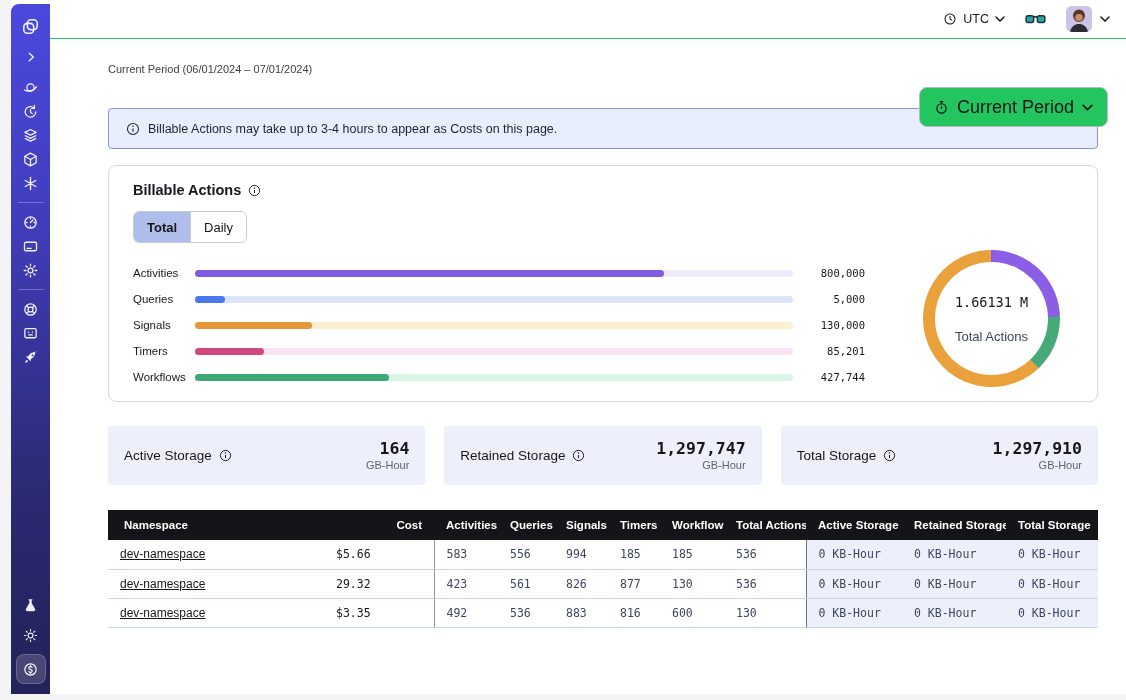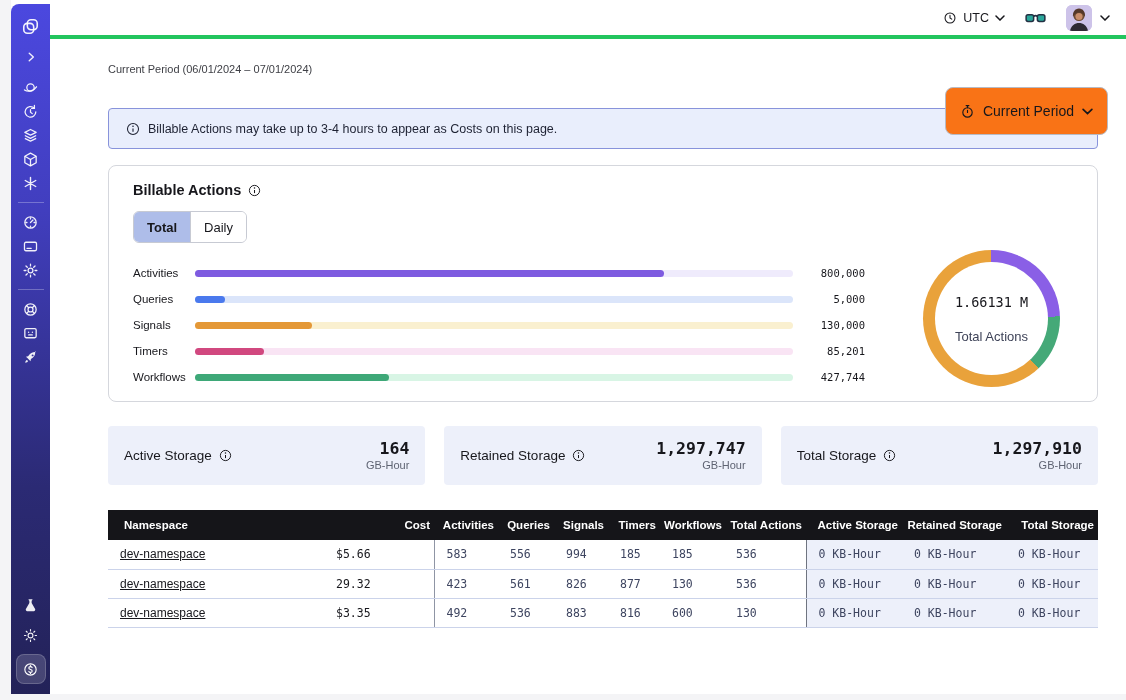--- a/index.html
+++ b/index.html
@@ -16,32 +16,32 @@
     border-radius:8px 0 0 0; display:flex; flex-direction:column; align-items:center; color:#fff; }
   .side-ic { width:28px; height:24px; display:flex; align-items:center; justify-content:center;
     color:rgba(255,255,255,.92); cursor:pointer; flex:none; }
   .side-div { width:26px; height:1px; background:rgba(255,255,255,.28); margin:7px 0; flex:none; }
   .side-spacer { flex:1; }
   .side-active { background:rgba(255,255,255,.16); border-radius:8px; width:30px; height:30px;
     display:flex; align-items:center; justify-content:center; margin-bottom:10px; box-shadow:inset 0 0 0 1px rgba(255,255,255,.18); }
 
   
   .topbar { position:absolute; left:39px; top:0; right:0; height:39px; background:#fff;
-    border-bottom:4px solid #22c55e; display:flex; align-items:center; justify-content:flex-end; gap:20px; padding-right:16px; }
+    border-bottom:1px solid #22c55e; display:flex; align-items:center; justify-content:flex-end; gap:20px; padding-right:16px; }
   .tz { display:flex; align-items:center; gap:6px; font-size:12.5px; color:#17171C; cursor:pointer; }
   .avatar-wrap { display:flex; align-items:center; gap:8px; cursor:pointer; }
   .avatar { width:26px; height:26px; border-radius:6px; overflow:hidden; background:#CDC3E9; display:block; }
 
   
   .content { position:absolute; left:97px; top:39px; width:990px; }
   h1.page-title { margin-top:44px; font-size:26px; font-weight:700; color:#17171C; letter-spacing:.2px; }
   .subtitle { margin-top:24px; font-size:11px; color:#3F4046; }
-  .period-btn { position:absolute; right:-10px; top:48px; height:48px; padding:0 14px; background:#f97316;
+  .period-btn { position:absolute; right:-10px; top:48px; height:40px; padding:0 14px; background:#22c55e;
     border:1px solid #B7BAC4; border-radius:8px; display:flex; align-items:center; gap:8px;
-    font-size:14px; font-weight:500; color:#17171C; cursor:pointer; }
+    font-size:18px; font-weight:500; color:#17171C; cursor:pointer; }
 
   .banner { margin-top:33px; height:41px; background:#E9EEFC; border:1px solid #8893DB; border-radius:4px;
     display:flex; align-items:center; gap:8px; padding:0 17px; font-size:12.5px; color:#1E2233; }
 
   
   .card { margin-top:16px; border:1px solid #D5D7DD; border-radius:8px; background:#fff;
     height:237px; padding:16px 24px; position:relative; }
   .card-title { display:flex; align-items:center; gap:7px; font-size:14.5px; font-weight:600; color:#17171C; }
   .seg { margin-top:13px; display:inline-flex; border:1px solid #C7CAD3; border-radius:6px; overflow:hidden; }
   .seg-btn { height:30px; padding:0 13px; display:flex; align-items:center; font-size:13px; font-weight:500;
@@ -70,21 +70,21 @@
   .scard { flex:1; height:59px; background:#EDF0FA; border-radius:4px; display:flex; align-items:center;
     justify-content:space-between; padding:0 16px; }
   .scard-label { display:flex; align-items:center; gap:7px; font-size:13.5px; color:#17171C; }
   .scard-right { text-align:right; }
   .scard-val { font-family:"DejaVu Sans Mono", monospace; font-size:16.5px; font-weight:700; color:#17171C; line-height:1.15; }
   .scard-unit { font-size:11px; color:#5E6372; }
 
   
   table.usage { margin-top:25px; width:990px; border-collapse:collapse; table-layout:fixed; }
   table.usage th { background:#151519; color:#fff; font-size:11.5px; font-weight:600; height:30px;
-    text-align:right; padding:0 4px; white-space:nowrap; overflow:hidden; }
+    text-align:right; padding:0 12px; white-space:nowrap; overflow:hidden; }
   table.usage th.h-ns { text-align:left; padding-left:16px; }
   table.usage td { height:29px; border-bottom:1px solid #CBD3EA; font-size:11.5px; padding:0 12px;
     text-align:left; white-space:nowrap; overflow:hidden; }
   td.c-ns { text-align:left; padding-left:16px; }
   .ns-link { color:#17171C; font-size:12px; text-decoration:underline; cursor:pointer; }
   td.num { font-family:"DejaVu Sans Mono", monospace; color:#3E4560; }
   td.c-cost { font-family:"DejaVu Sans Mono", monospace; color:#17171C; border-right:1px solid #8F95A4; }
   td.c-ta { border-right:1px solid #6F7480; }
   td.storage { background:#EDF0FA; }
 

